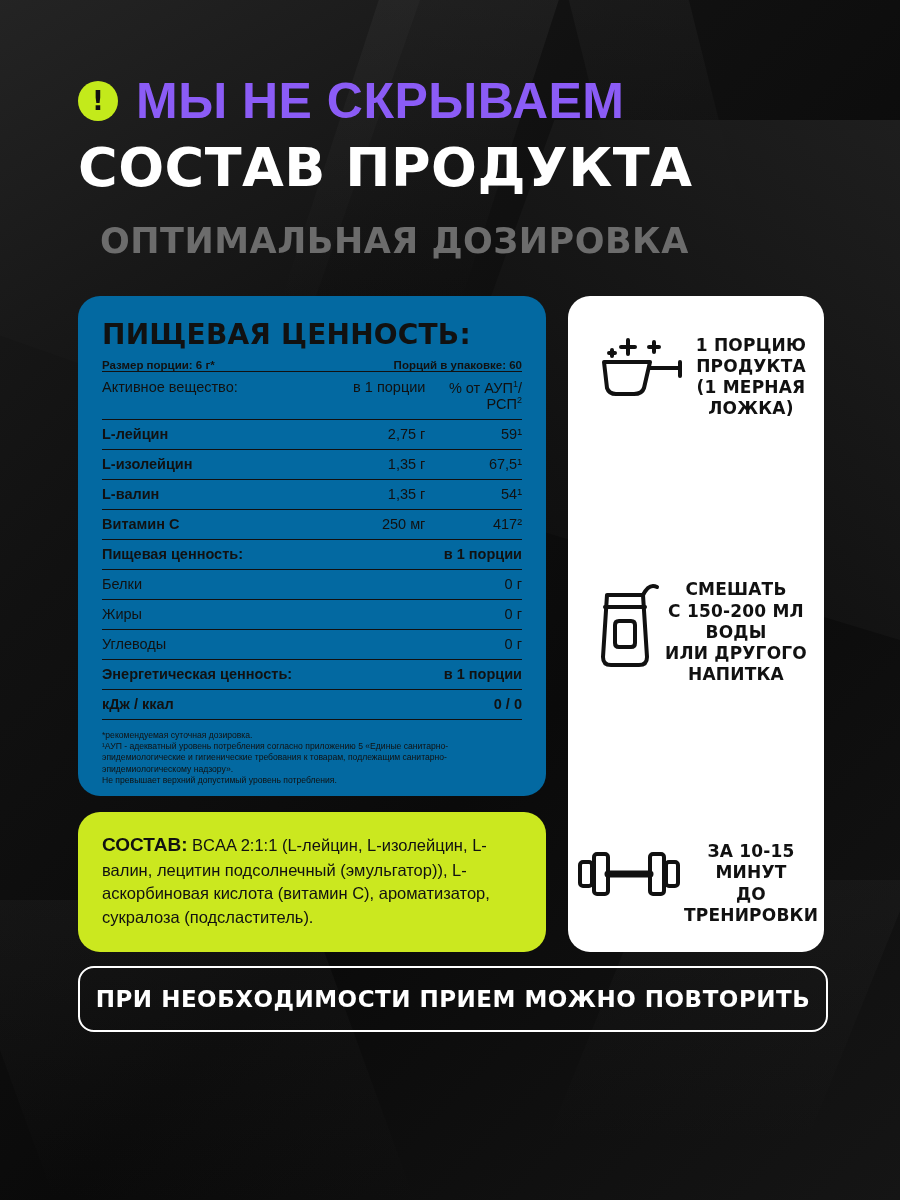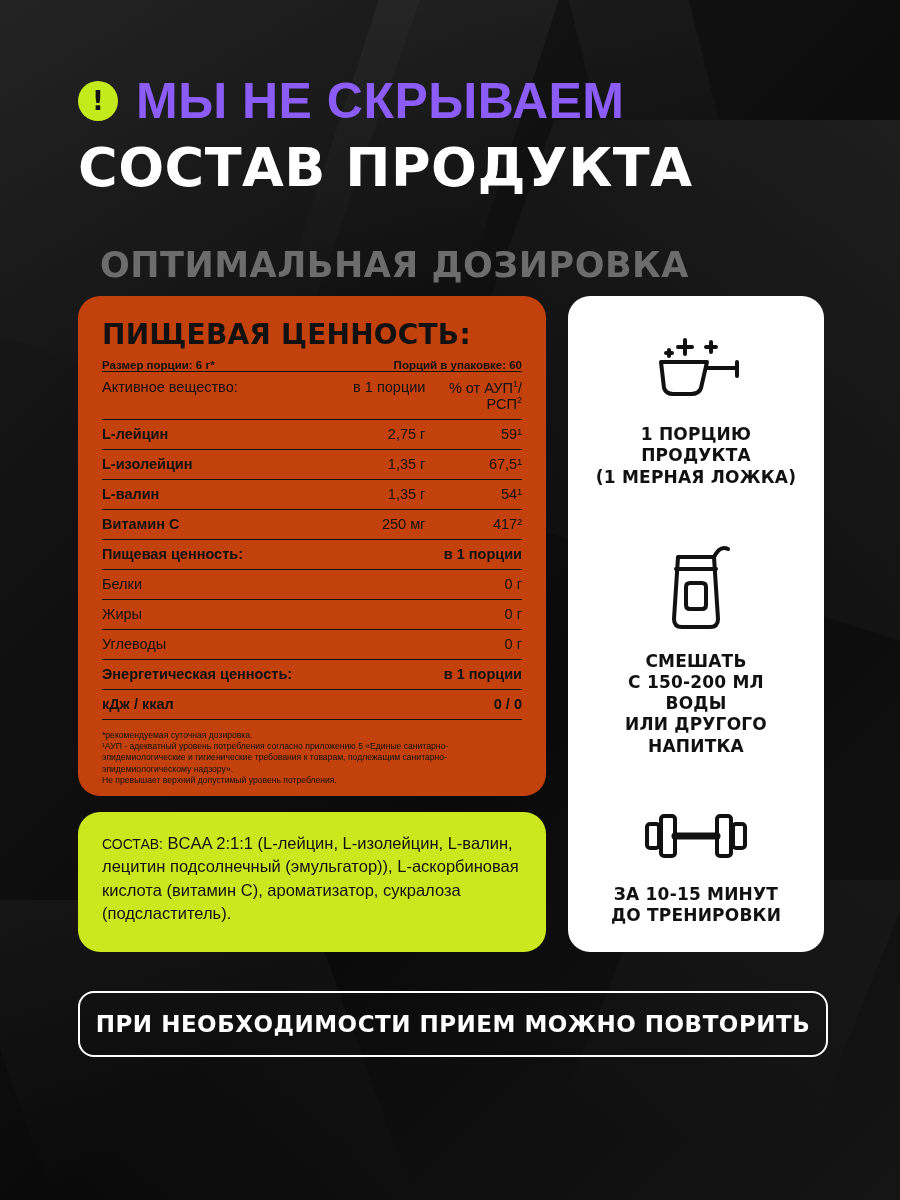--- a/index.html
+++ b/index.html
@@ -91,34 +91,34 @@
     font-size: 54px;
     font-weight: bold;
     letter-spacing: 0.5px;
     margin-top: 6px;
     font-family: "DejaVu Sans", sans-serif;
   }
   .subtitle {
     color: #6c6c6c;
     font-size: 35px;
     font-weight: bold;
-    margin-top: 46px;
+    margin-top: 22px;
     margin-left: 22px;
     letter-spacing: 0.5px;
     font-family: "DejaVu Sans", sans-serif;
   }
 
   
   .nutrition-card {
     position: absolute;
     left: 78px;
     top: 296px;
     width: 468px;
     height: 500px;
-    background: #c2410c;
+    background: #0369a1;
     border-radius: 22px;
     box-sizing: border-box;
     padding: 22px 24px 14px 24px;
   }
   .nutrition-title {
     color: #111;
     font-size: 28px;
     font-weight: bold;
     letter-spacing: 0.2px;
     font-family: "DejaVu Sans", sans-serif;
@@ -167,62 +167,62 @@
     border-radius: 22px;
     box-sizing: border-box;
     padding: 20px 24px;
     color: #111;
   }
   .comp-text {
     font-size: 16.5px;
     line-height: 1.42;
   }
   .comp-label {
-    font-weight: normal;
-    font-size: 14px;
+    font-weight: bold;
+    font-size: 19px;
   }
 
   
   .instructions-card {
     position: absolute;
     left: 568px;
     top: 296px;
     width: 256px;
     height: 656px;
     background: #ffffff;
     border-radius: 22px;
     box-sizing: border-box;
     padding: 34px 16px 26px 16px;
     display: flex;
     flex-direction: column;
     align-items: center;
     justify-content: space-between;
   }
   .step {
     display: flex;
-    flex-direction: column;
+    flex-direction: row;
     align-items: center;
     text-align: center;
   }
   .step-icon { margin-bottom: 16px; }
   .step-text {
     color: #111;
     font-size: 17px;
     font-weight: bold;
     line-height: 1.25;
     letter-spacing: 0.2px;
     font-family: "DejaVu Sans", sans-serif;
     white-space: pre-line;
   }
 
   
   .footer-banner {
     position: absolute;
     left: 78px;
-    top: 991px;
+    top: 966px;
     width: 746px;
     height: 62px;
     border: 2.5px solid #ffffff;
     border-radius: 16px;
     display: flex;
     align-items: center;
     justify-content: center;
   }
   .footer-text {
     color: #ffffff;

